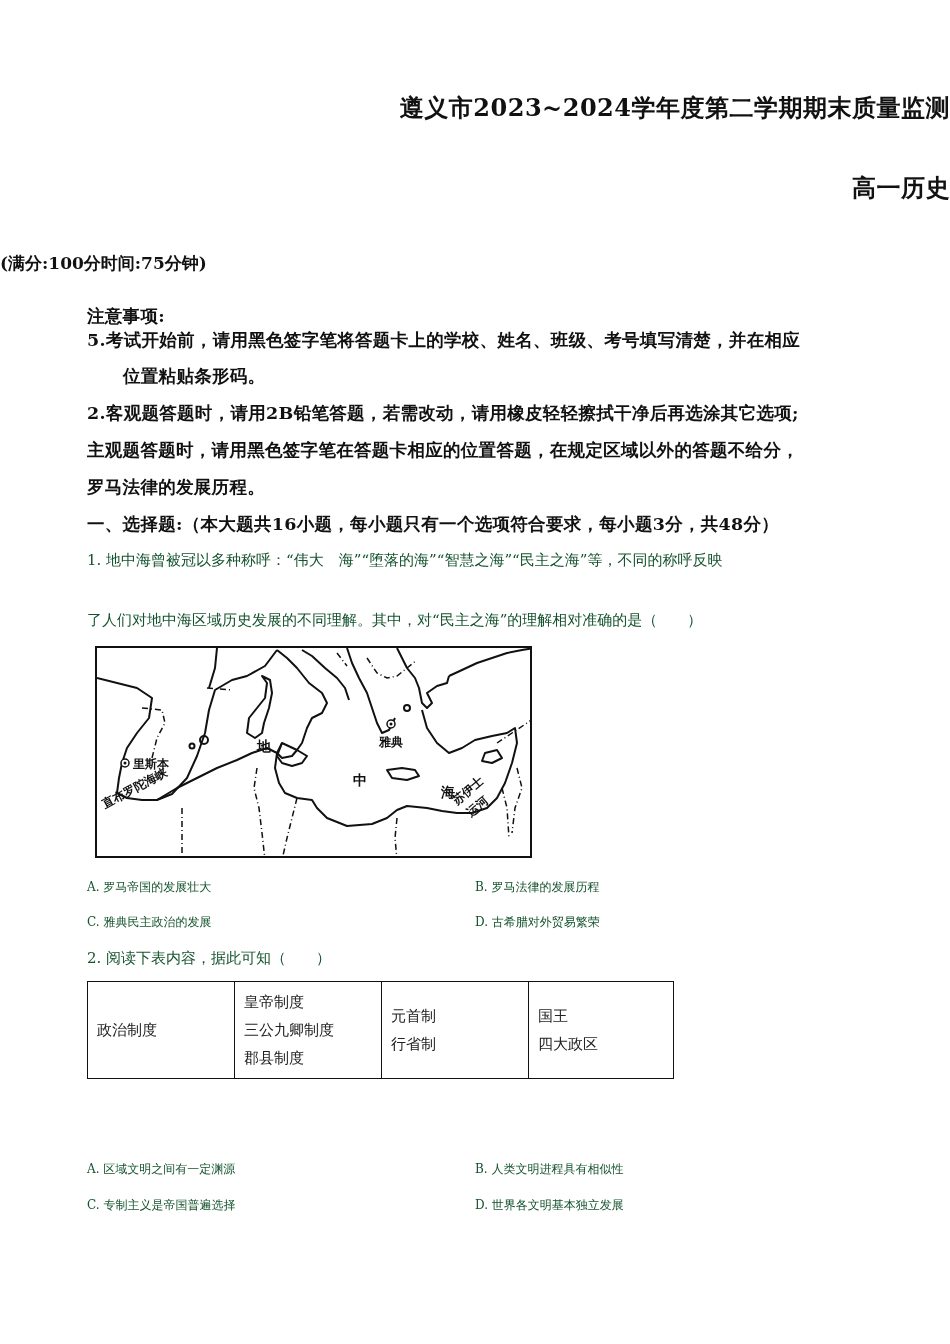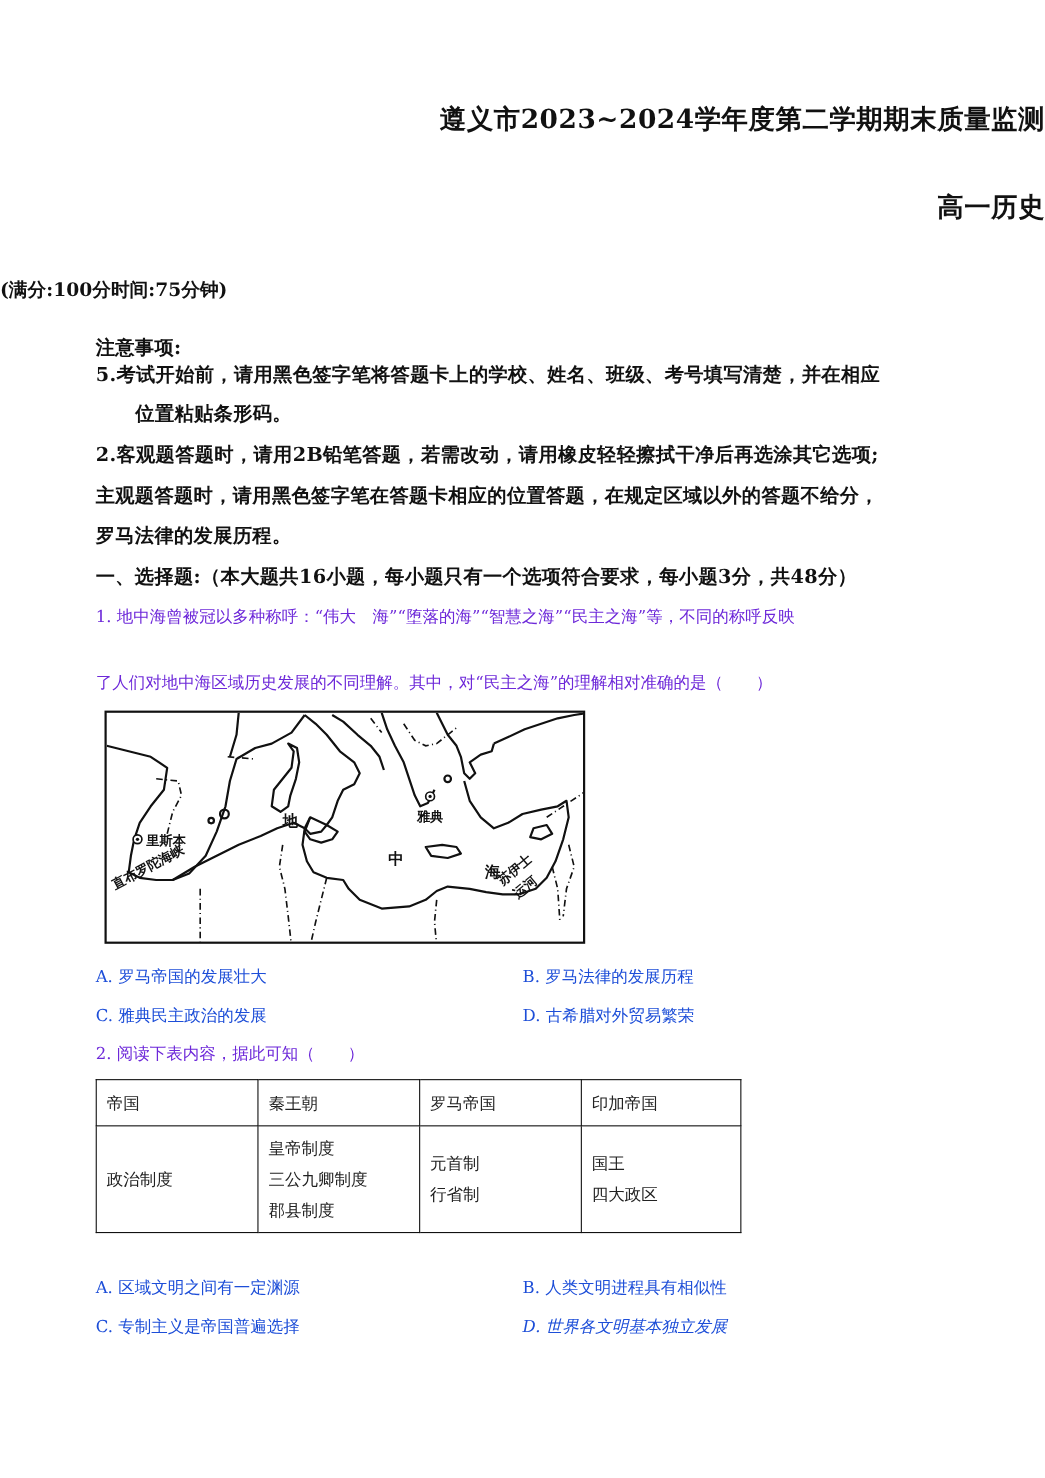--- a/index.html
+++ b/index.html
@@ -6,22 +6,22 @@
   body {
     width: 950px; height: 1344px; position: relative; overflow: hidden;
     font-family: "DejaVu Serif", "Liberation Serif", serif; color: #111;
   }
   .abs { position: absolute; white-space: nowrap; }
   .title {
     left: 0; width: 950px; text-align: right; font-weight: bold;
     font-size: 24px; letter-spacing: 0.5px;
   }
   .notice { left: 87px; font-size: 17.5px; font-weight: bold; letter-spacing: 0.3px; }
-  .q { left: 87px; font-size: 15px; color: #6d28d9; }
-  .opt { font-size: 15px; color: #1d4ed8; }
+  .q { left: 87px; font-size: 15px; color: #14532d; }
+  .opt { font-size: 12px; color: #14532d; }
   .map-box {
     position: absolute; left: 95px; top: 646px; width: 437px; height: 212px;
     border: 2px solid #111; box-sizing: border-box; overflow: hidden; background: #fff;
   }
   .map-box svg { position: absolute; left: 0; top: 0; }
   .map-label { position: absolute; font-size: 12px; font-weight: bold; font-family: "DejaVu Sans", sans-serif; white-space: nowrap; }
   table.q2 {
     position: absolute; left: 87px; top: 981px; border-collapse: collapse;
     font-size: 15px; color: #222;
   }
@@ -128,26 +128,20 @@
 </div>
 <div class="abs opt" style="left:475px;top:914px;">
   <span>D.</span>
   <span>古希腊对外贸易繁荣</span>
 </div>
 
 <div class="abs q" style="top:949px;">2. 阅读下表内容，据此可知（　　）</div>
 
 <table class="q2">
   <tbody>
-      <tr class="head">
-    <td class="c1">帝国</td>
-    <td class="c2">秦王朝</td>
-    <td class="c3">罗马帝国</td>
-    <td class="c4">印加帝国</td>
-  </tr>
   <tr class="body">
     <td class="c1">政治制度</td>
     <td class="c2">
       <span class="cell-line">皇帝制度</span>
       <span class="cell-line">三公九卿制度</span>
       <span class="cell-line">郡县制度</span>
     </td>
     <td class="c3">
       <span class="cell-line">元首制</span>
       <span class="cell-line">行省制</span>
@@ -165,16 +159,16 @@
   <span>区域文明之间有一定渊源</span>
 </div>
 <div class="abs opt" style="left:475px;top:1161px;">
   <span>B.</span>
   <span>人类文明进程具有相似性</span>
 </div>
 <div class="abs opt" style="left:87px;top:1197px;">
   <span>C.</span>
   <span>专制主义是帝国普遍选择</span>
 </div>
-<div class="abs opt" style="left:475px;top:1197px;font-style:italic;">
+<div class="abs opt" style="left:475px;top:1197px;">
   <span>D.</span>
   <span>世界各文明基本独立发展</span>
 </div>
 
 </body></html>

